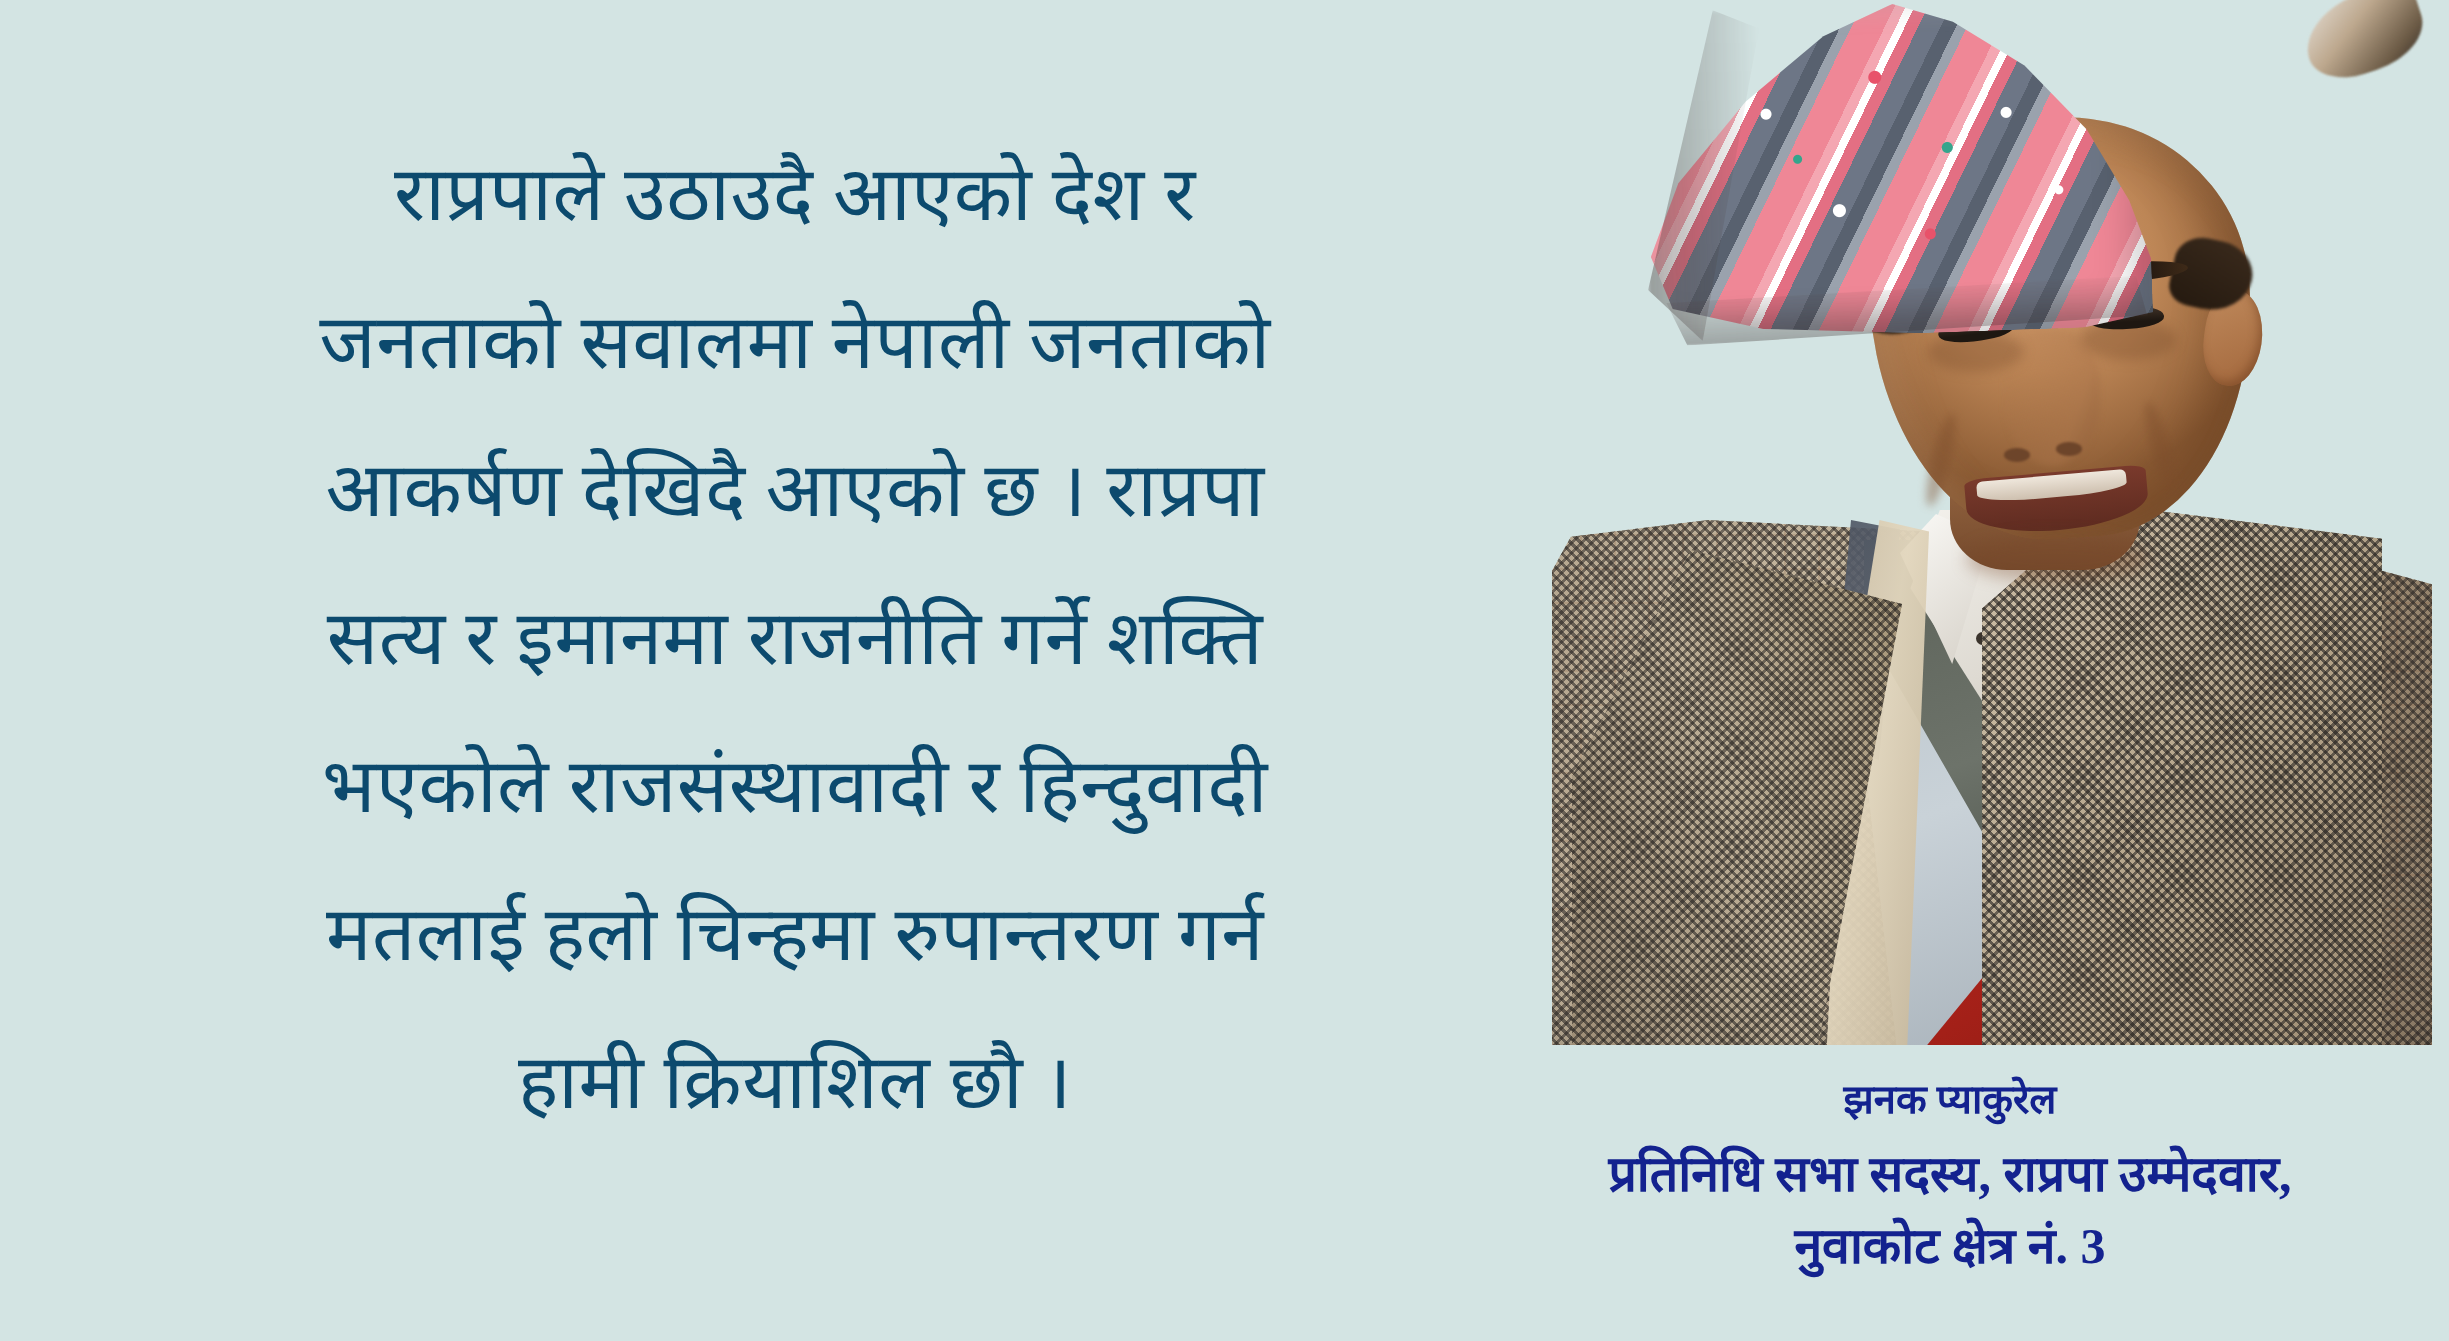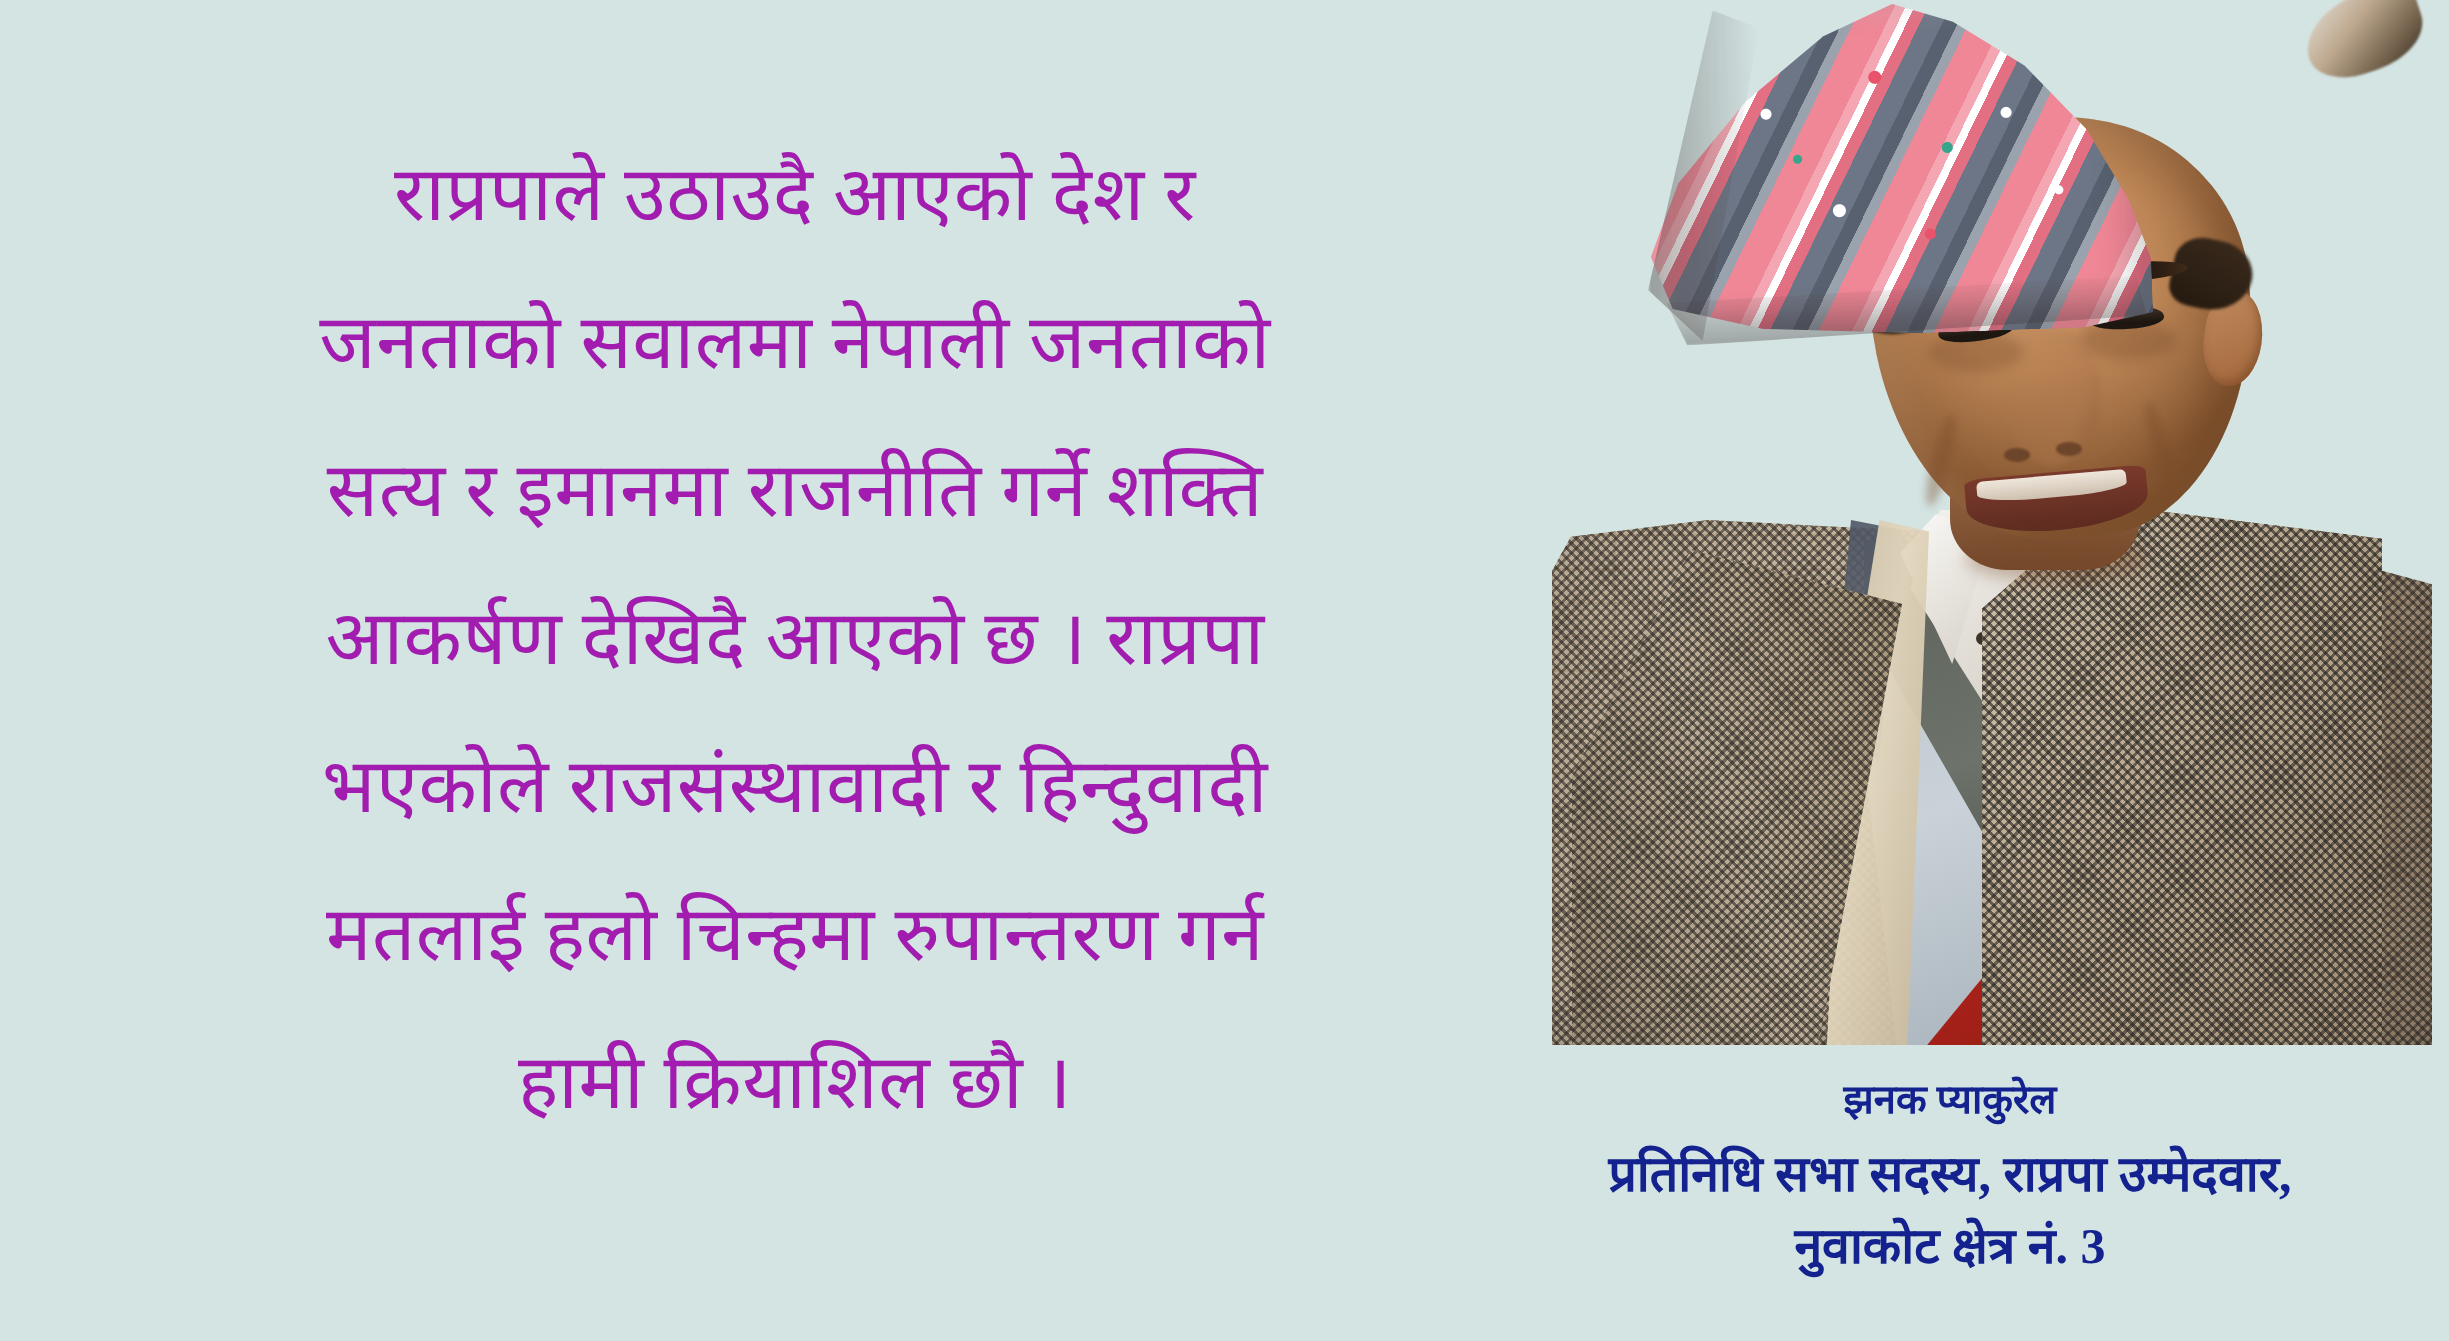--- a/index.html
+++ b/index.html
@@ -25,21 +25,21 @@
   #quote-block {
     position:absolute;
     left:60px; top:120px;
     width:1470px; height:1080px;
     display:flex;
     flex-direction:column;
     align-items:center;
     justify-content:flex-start;
   }
   .quote-line {
-    color:#a21caf;
+    color:#0c4a6e;
     font-family:"Liberation Serif", "DejaVu Serif", serif;
     font-size:76px;
     line-height:148px;
     white-space:nowrap;
     letter-spacing:0.5px;
     text-align:center;
     font-weight:400;
   }
 
   
@@ -386,22 +386,22 @@
   }
 </style>
 </head>
 <body>
 
 <div id="poster">
 
   <div id="quote-block">
     <div class="quote-line">राप्रपाले उठाउदै आएको देश र</div>
     <div class="quote-line">जनताको सवालमा नेपाली जनताको</div>
+    <div class="quote-line">आकर्षण देखिदै आएको छ । राप्रपा</div>
     <div class="quote-line">सत्य र इमानमा राजनीति गर्ने शक्ति</div>
-    <div class="quote-line">आकर्षण देखिदै आएको छ । राप्रपा</div>
     <div class="quote-line">भएकोले राजसंस्थावादी र हिन्दुवादी</div>
     <div class="quote-line">मतलाई हलो चिन्हमा रुपान्तरण गर्न</div>
     <div class="quote-line">हामी क्रियाशिल छौ ।</div>
   </div>
 
   <div id="portrait-frame">
     <div id="portrait-photo">
 
       <div class="shoulder-sliver"></div>
 

